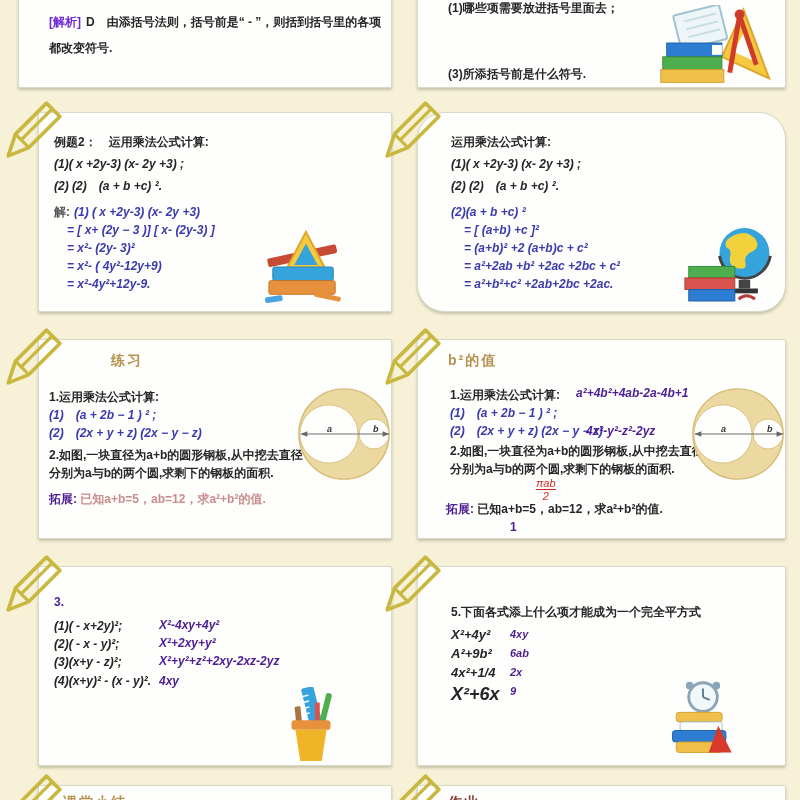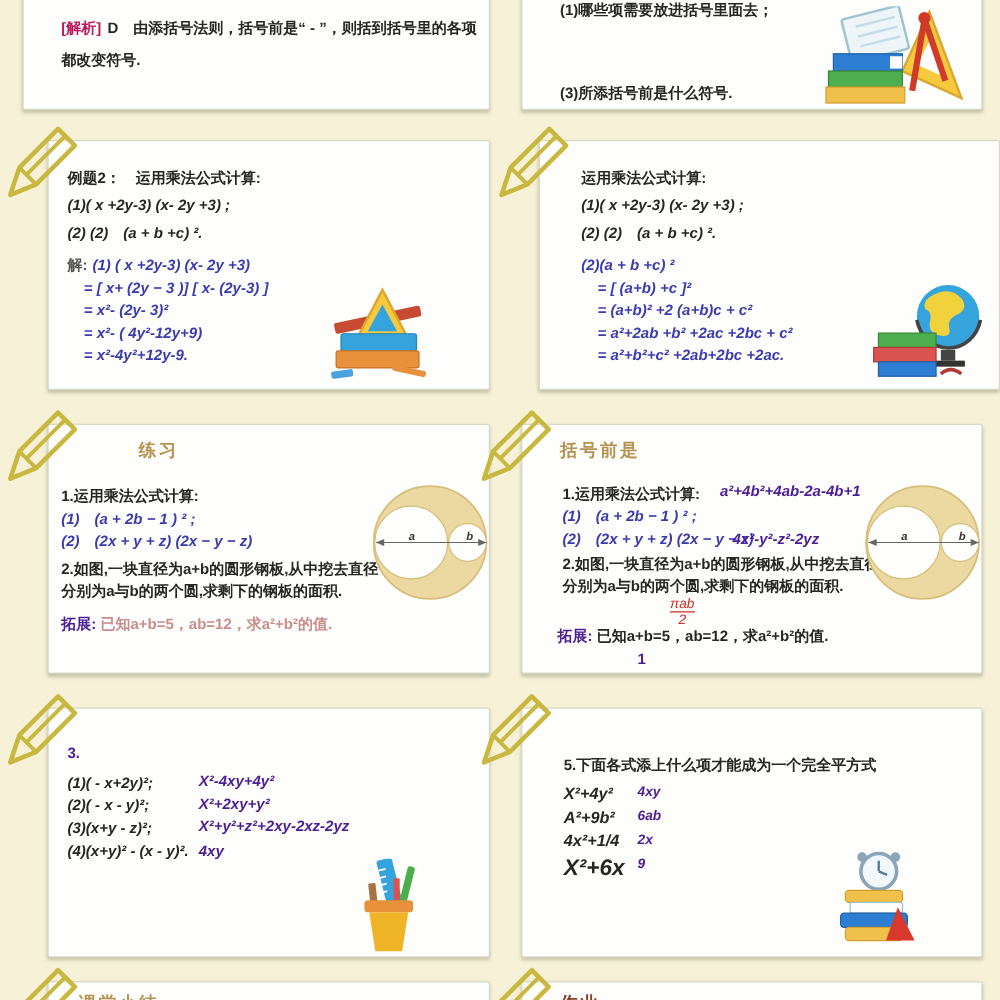--- a/index.html
+++ b/index.html
@@ -7,21 +7,21 @@
        font-family:"Liberation Sans","DejaVu Sans",sans-serif;}
   .card{position:absolute;background:#fefefc;border:1px solid #d9d9ca;border-radius:2px;
         box-shadow:0 2px 3px rgba(140,140,115,.45);}
   .pencil{position:absolute;left:-38px;top:-14px;width:62px;height:62px;pointer-events:none;}
   .ln{position:absolute;font-size:12px;font-weight:bold;color:#262626;white-space:nowrap;line-height:1.2;}
   .math{font-style:italic;}
   .blue{color:#3b3bae;}
   .red{color:#4c1d95;}
   .pink{color:#c98d8d;}
   .solve{color:#555;margin-right:4px;}
-  .tag{color:#be185d;margin-right:5px;}
+  .tag{color:#6d28d9;margin-right:5px;}
   .sec-title{position:absolute;font-size:14px;font-weight:bold;color:#b5924f;letter-spacing:2px;white-space:nowrap;}
   .sec-title.dark{color:#8a4030;}
   .illus{position:absolute;pointer-events:none;}
   .frac{position:absolute;text-align:center;font-size:11px;font-weight:normal;font-style:italic;color:#cf2b24;line-height:1.1;}
   .frac .den{display:block;border-top:1.5px solid #cf2b24;padding:0 4px;}
   .diagram{position:absolute;}
   .diagram .lbl{position:absolute;font-size:9px;font-style:italic;color:#333;font-weight:bold;}
 </style>
 </head>
 <body>
@@ -70,21 +70,21 @@
     <rect x="4" y="24" width="72" height="9" rx="2" transform="rotate(-12 40 28)" fill="#c84a32"></rect>
     <polygon points="44,4 64,42 24,42" fill="#f6c93f" stroke="#dca72e" stroke-width="2"></polygon>
     <polygon points="44,16 56,38 32,38" fill="#35a3dc"></polygon>
     <rect x="10" y="40" width="62" height="14" rx="2" fill="#35a3dc" stroke="#2585b8"></rect>
     <rect x="6" y="54" width="68" height="14" rx="2" fill="#e8913c" stroke="#c77426"></rect>
     <rect x="2" y="70" width="18" height="6" rx="2" fill="#4aa3e0" transform="rotate(-8 11 73)"></rect>
     <rect x="52" y="68" width="28" height="5" rx="2" fill="#e8913c" transform="rotate(12 66 70)"></rect>
   </svg>
 </div>
 
-<div class="card" style="left:431px;top:112px;width:367px;height:198px;">
+<div class="card" style="left:417px;top:112px;width:367px;height:198px;border-radius:27px;">
   <svg class="pencil" viewBox="0 0 60 60">
     <path d="M44 4 L57 17 L27 47 L7 55 L14 34 Z" fill="none" stroke="#c9b83f" stroke-width="3.5" stroke-linejoin="round"></path>
     <path d="M14 34 L27 47 M49 10 L20 39" stroke="#c9b83f" stroke-width="3" fill="none"></path>
   </svg>
   <div class="ln" style="top:22px;left:33px;">运用乘法公式计算:</div>
   <div class="ln math" style="top:44px;left:33px;">(1)( x +2y-3) (x- 2y +3) ;</div>
   <div class="ln math" style="top:66px;left:33px;">(2) (2)　(a + b +c) ².</div>
   <div class="ln blue math" style="top:92px;left:33px;">(2)(a + b +c) ²</div>
   <div class="ln blue math" style="top:110px;left:46px;">= [ (a+b) +c ]²</div>
   <div class="ln blue math" style="top:128px;left:46px;">= (a+b)² +2 (a+b)c + c²</div>
@@ -130,21 +130,21 @@
     <span class="lbl" style="left:30px;top:38px;">a</span>
     <span class="lbl" style="left:76px;top:38px;">b</span>
   </div>
 </div>
 
 <div class="card" style="left:417px;top:339px;width:367px;height:198px;">
   <svg class="pencil" viewBox="0 0 60 60">
     <path d="M44 4 L57 17 L27 47 L7 55 L14 34 Z" fill="none" stroke="#c9b83f" stroke-width="3.5" stroke-linejoin="round"></path>
     <path d="M14 34 L27 47 M49 10 L20 39" stroke="#c9b83f" stroke-width="3" fill="none"></path>
   </svg>
-  <div class="sec-title" style="top:12px;left:30px;">括号前是</div>
+  <div class="sec-title" style="top:12px;left:30px;">b²的值</div>
   <div class="ln" style="top:48px;left:32px;">1.运用乘法公式计算:</div>
   <div class="ln red math" style="top:46px;left:158px;">a²+4b²+4ab-2a-4b+1</div>
   <div class="ln blue math" style="top:66px;left:32px;">(1)　(a + 2b − 1 ) ² ;</div>
   <div class="ln blue math" style="top:84px;left:32px;">(2)　(2x + y + z) (2x − y − z)</div>
   <div class="ln red math" style="top:84px;left:168px;">4x²-y²-z²-2yz</div>
   <div class="ln" style="top:104px;left:32px;">2.如图,一块直径为a+b的圆形钢板,从中挖去直径</div>
   <div class="ln" style="top:122px;left:32px;">分别为a与b的两个圆,求剩下的钢板的面积.</div>
   <div class="frac" style="top:137px;left:118px;">
     <span>πab</span>
     <span class="den">2</span>

